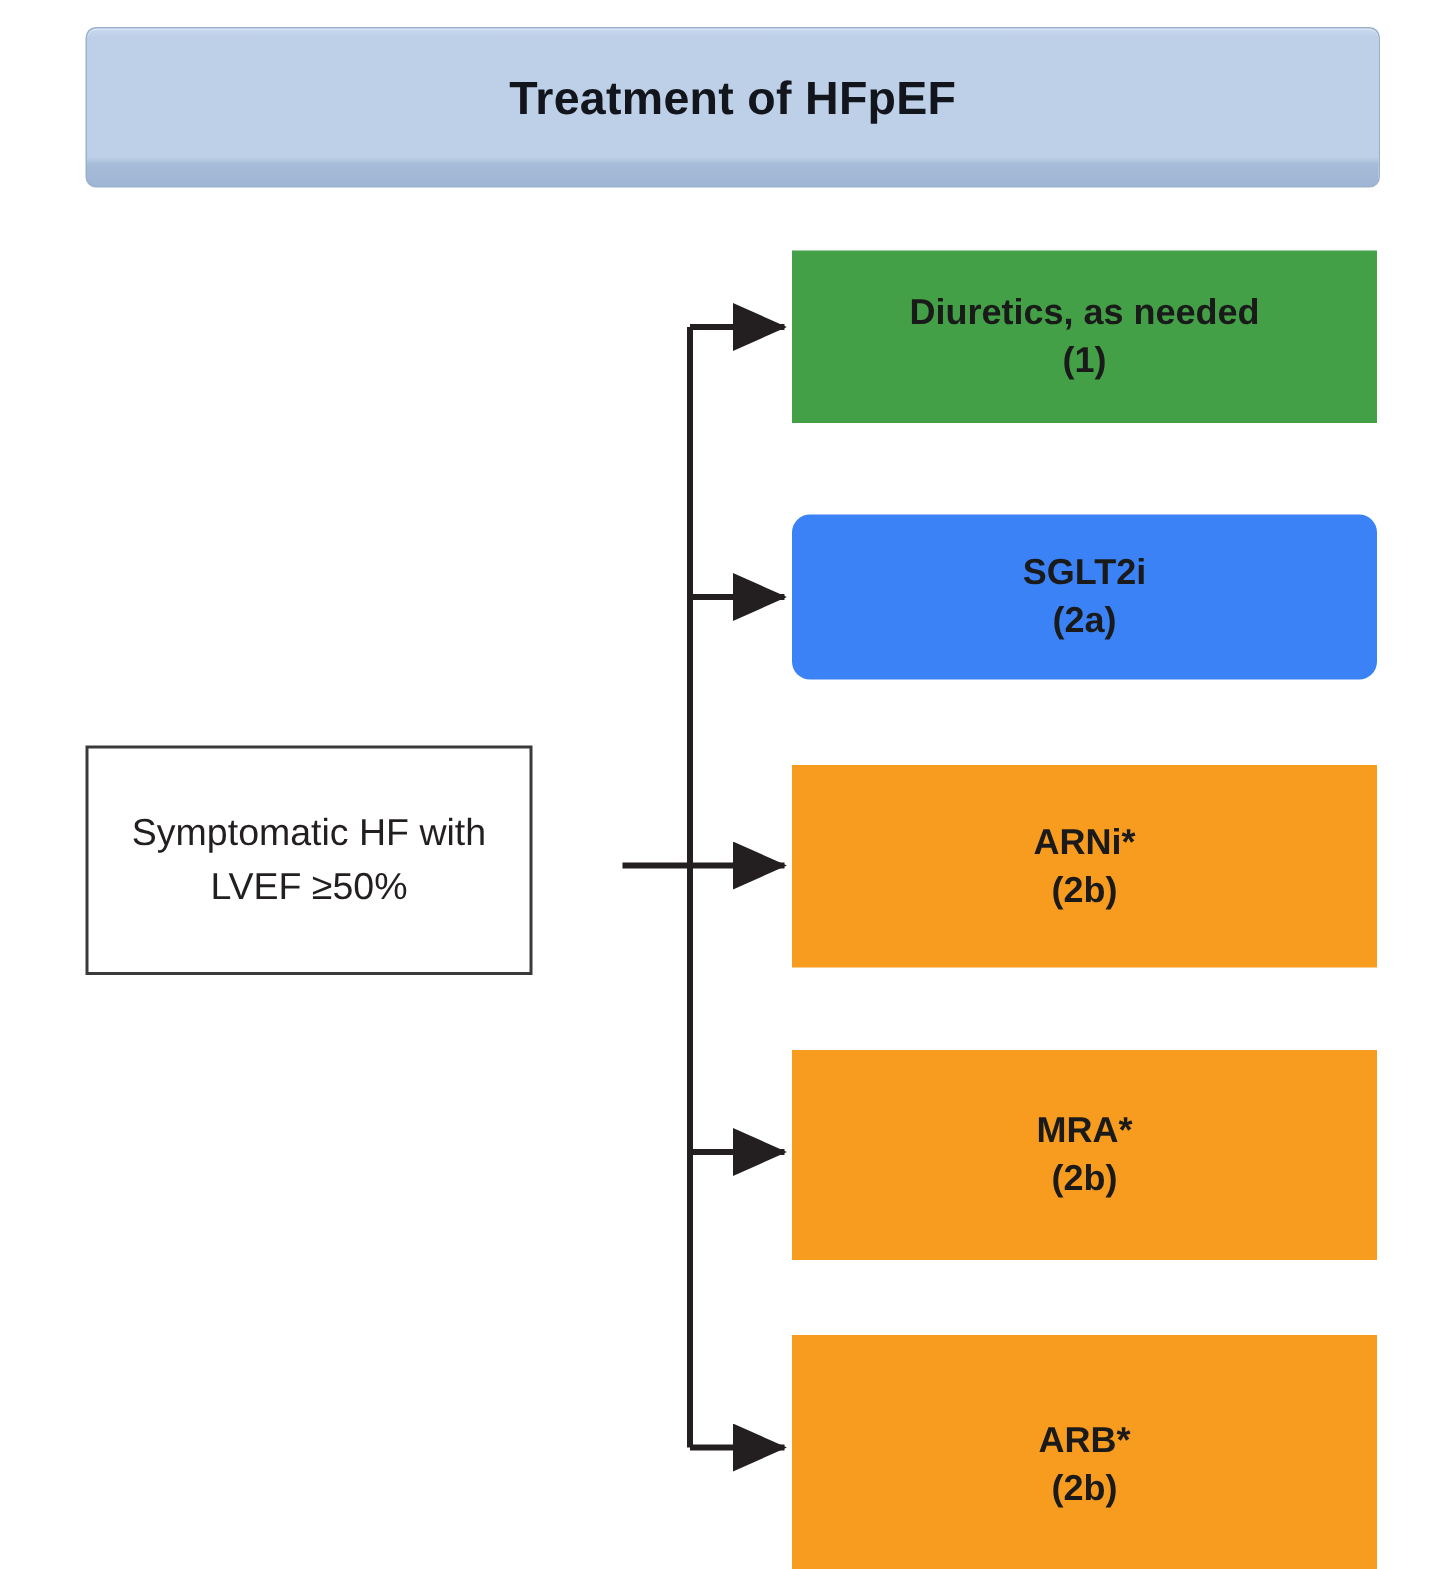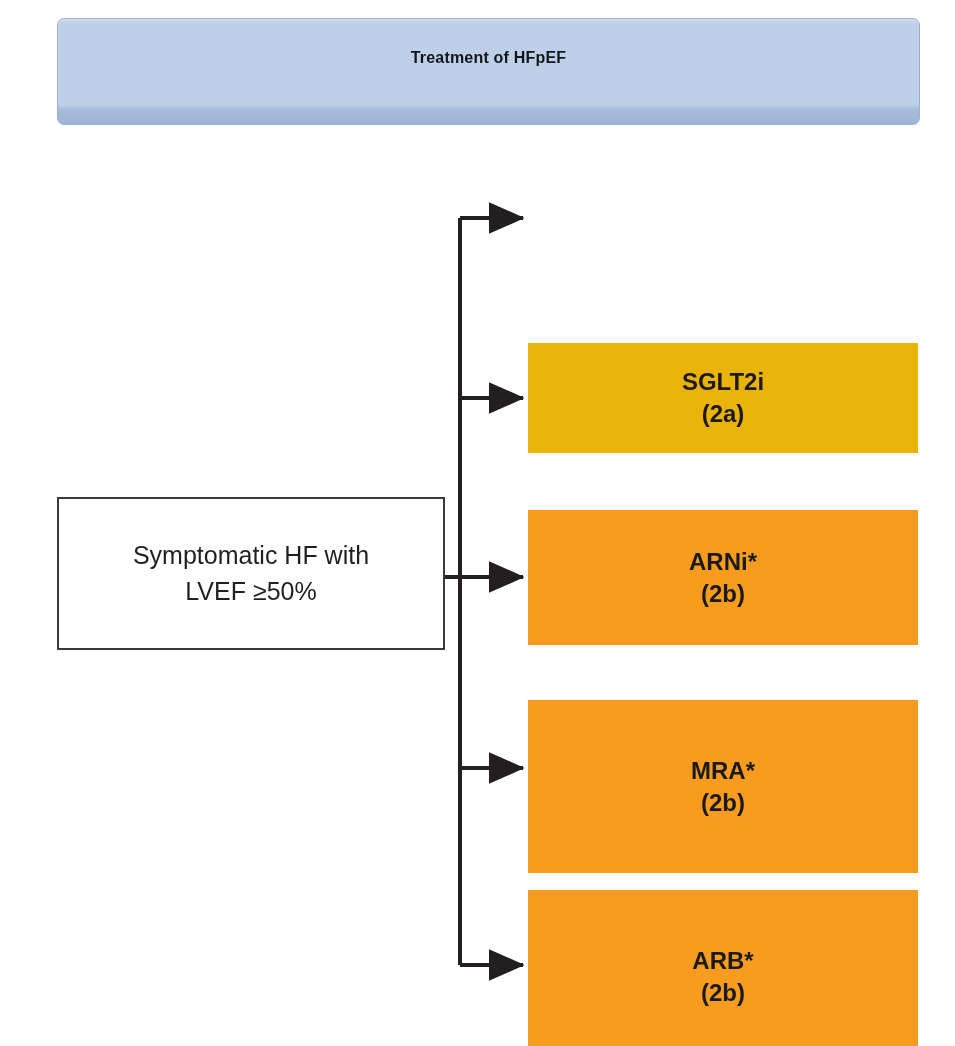--- a/index.html
+++ b/index.html
@@ -36,34 +36,34 @@
         #a7bcd9 90px,
         #9db4d3 107px);
     border: 1px solid #9bb2cf;
     box-shadow: inset 0 1px 0 #d9e5f3;
     display: flex;
     align-items: flex-start;
     justify-content: center;
   }
   #header-title {
     margin-top: 30px;
-    font-size: 16px;
+    font-size: 31px;
     font-weight: bold;
     color: #12161c;
     letter-spacing: 0.2px;
     line-height: 1.1;
     text-align: center;
   }
 
   
   #decision-box {
     position: absolute;
     left: 57px;
     top: 497px;
-    width: 388px;
+    width: 298px;
     height: 153px;
     box-sizing: border-box;
     background: #ffffff;
     border: 2px solid #3a3a3a;
     display: flex;
     align-items: center;
     justify-content: center;
     text-align: center;
   }
   #decision-text {
@@ -89,21 +89,21 @@
     font-size: 24px;
     font-weight: bold;
     color: #1a1a1a;
     line-height: 1.32;
     white-space: pre-line;
   }
 
   #box-diuretics { top: 167px; height: 115px; }
   #box-sglt2i    { top: 343px; height: 110px; }
   #box-arni      { top: 510px; height: 135px; }
-  #box-mra       { top: 700px; height: 173px; }
+  #box-mra       { top: 700px; height: 140px; }
   #box-arb       { top: 890px; height: 174px; }
 
   
   #connector-layer {
     position: absolute;
     left: 0;
     top: 0;
     width: 955px;
     height: 1046px;
     pointer-events: none;
@@ -136,22 +136,26 @@
     <line x1="460" y1="768" x2="523" y2="768" stroke="#231f20" stroke-width="4" marker-end="url(#arrowhead)"></line>
 
     <line x1="460" y1="965" x2="523" y2="965" stroke="#231f20" stroke-width="4" marker-end="url(#arrowhead)"></line>
   </svg>
 
   <div id="decision-box">
     <div id="decision-text">Symptomatic HF with
 LVEF ≥50%</div>
   </div>
 
+  <div id="box-diuretics" class="outcome-box" style="background: rgb(67, 160, 71);">
+    <div class="outcome-text">Diuretics, as needed
+(1)</div>
+  </div>
 
-  <div id="box-sglt2i" class="outcome-box" style="background: #eab308;">
+  <div id="box-sglt2i" class="outcome-box" style="background: #3b82f6; border-radius: 12px;">
     <div class="outcome-text">SGLT2i
 (2a)</div>
   </div>
 
   <div id="box-arni" class="outcome-box" style="background: rgb(248, 156, 32); text-align: center;">
     <div class="outcome-text">ARNi*
 (2b)</div>
   </div>
 
   <div id="box-mra" class="outcome-box" style="background: rgb(248, 156, 32);">

